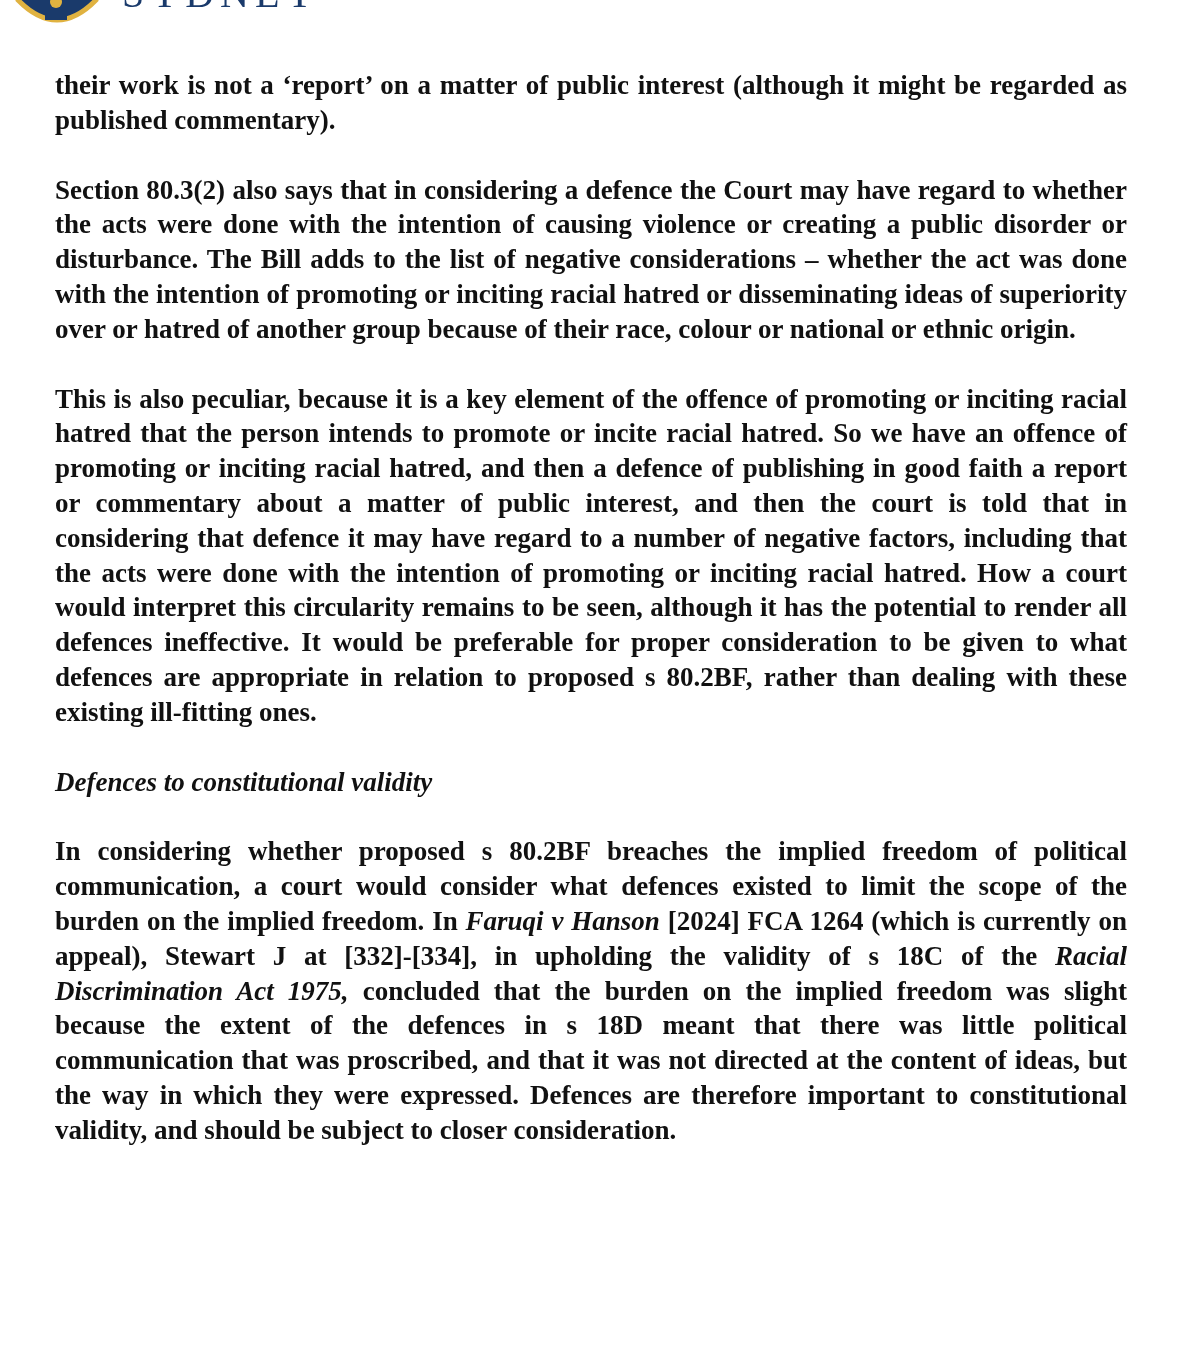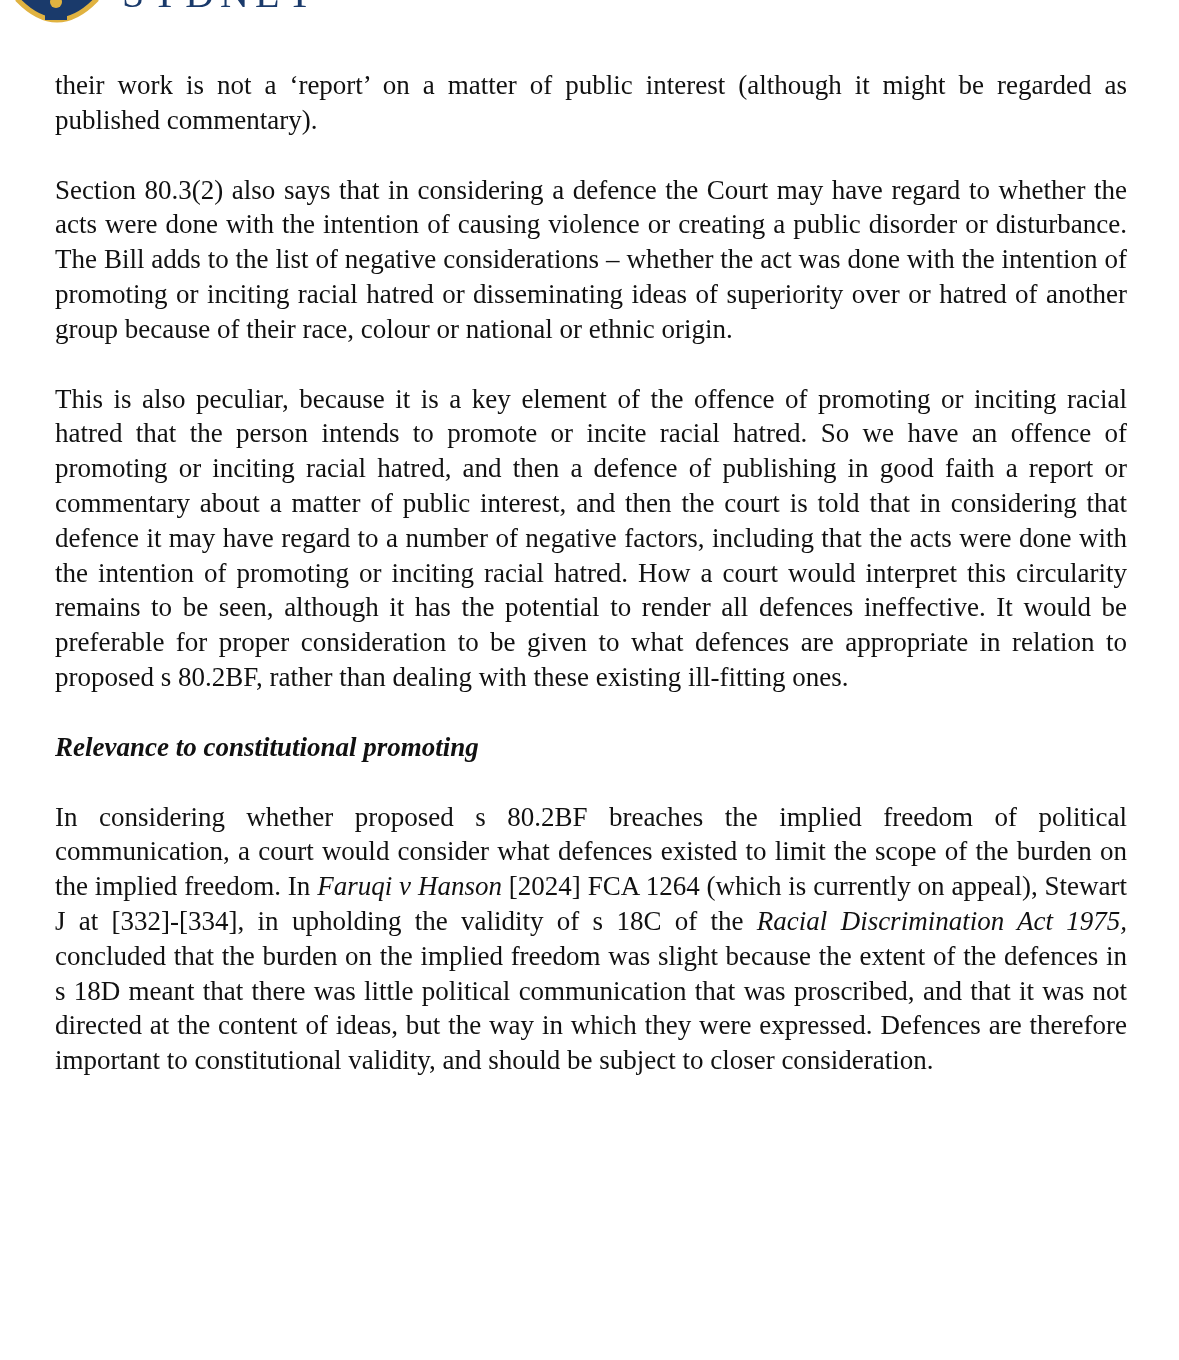--- a/index.html
+++ b/index.html
@@ -1,32 +1,32 @@
 <!DOCTYPE html>
 <html><head>
 <meta charset="utf-8">
 <style>
   html, body { margin: 0; padding: 0; background: #ffffff; }
   body { width: 1179px; height: 1360px; position: relative; overflow: hidden; font-family: "Liberation Serif", "DejaVu Serif", serif; color: #111; }
   .logo { position: absolute; left: 0; top: -40px; width: 110px; height: 72px; }
   .wordmark { position: absolute; left: 122px; top: -30px; font-size: 40px; letter-spacing: 6px; color: #1a3a6b; font-family: "Liberation Serif", serif; }
   .content { position: absolute; left: 55px; top: 68px; width: 1072px; }
-  p { margin: 0 0 35px 0; font-size: 27px; line-height: 34.8px; text-align: justify; }
+  p { margin: 0 0 35px 0; font-size: 27px; line-height: 34.8px; text-align: justify; font-weight: bold; }
   .heading { font-weight: bold; font-style: italic; margin-bottom: 35px; }
   .it { font-style: italic; }
 </style>
 </head>
 <body>
 
 <svg class="logo" viewBox="0 0 110 72">
   <path d="M18 0 L96 0 L96 40 Q57 80 18 40 Z" fill="#1a3a6b" stroke="#e0b240" stroke-width="5"></path>
   <rect x="45" y="30" width="22" height="30" fill="#1a3a6b"></rect>
   <circle cx="56" cy="42" r="6" fill="#e0b240"></circle>
 </svg>
 <div class="wordmark">SYDNEY</div>
 
 <div class="content">
   <p>their work is not a ‘report’ on a matter of public interest (although it might be regarded as published commentary).</p>
   <p>Section 80.3(2) also says that in considering a defence the Court may have regard to whether the acts were done with the intention of causing violence or creating a public disorder or disturbance.  The Bill adds to the list of negative considerations – whether the act was done with the intention of promoting or inciting racial hatred or disseminating ideas of superiority over or hatred of another group because of their race, colour or national or ethnic origin.</p>
   <p>This is also peculiar, because it is a key element of the offence of promoting or inciting racial hatred that the person intends to promote or incite racial hatred.  So we have an offence of promoting or inciting racial hatred, and then a defence of publishing in good faith a report or commentary about a matter of public interest, and then the court is told that in considering that defence it may have regard to a number of negative factors, including that the acts were done with the intention of promoting or inciting racial hatred.  How a court would interpret this circularity remains to be seen, although it has the potential to render all defences ineffective.  It would be preferable for proper consideration to be given to what defences are appropriate in relation to proposed s 80.2BF, rather than dealing with these existing ill-fitting ones.</p>
-  <p class="heading">Relevance to constitutional promoting</p>
+  <p class="heading">Defences to constitutional validity</p>
   <p><span>In considering whether proposed s 80.2BF breaches the implied freedom of political communication, a court would consider what defences existed to limit the scope of the burden on the implied freedom.  In </span><span class="it">Faruqi v Hanson</span><span> [2024] FCA 1264 (which is currently on appeal), Stewart J at [332]-[334], in upholding the validity of s 18C of the </span><span class="it">Racial Discrimination Act 1975,</span><span> concluded that the burden on the implied freedom was slight because the extent of the defences in s 18D meant that there was little political communication that was proscribed, and that it was not directed at the content of ideas, but the way in which they were expressed.  Defences are therefore important to constitutional validity, and should be subject to closer consideration.</span></p>
 </div>
 
 </body></html>

